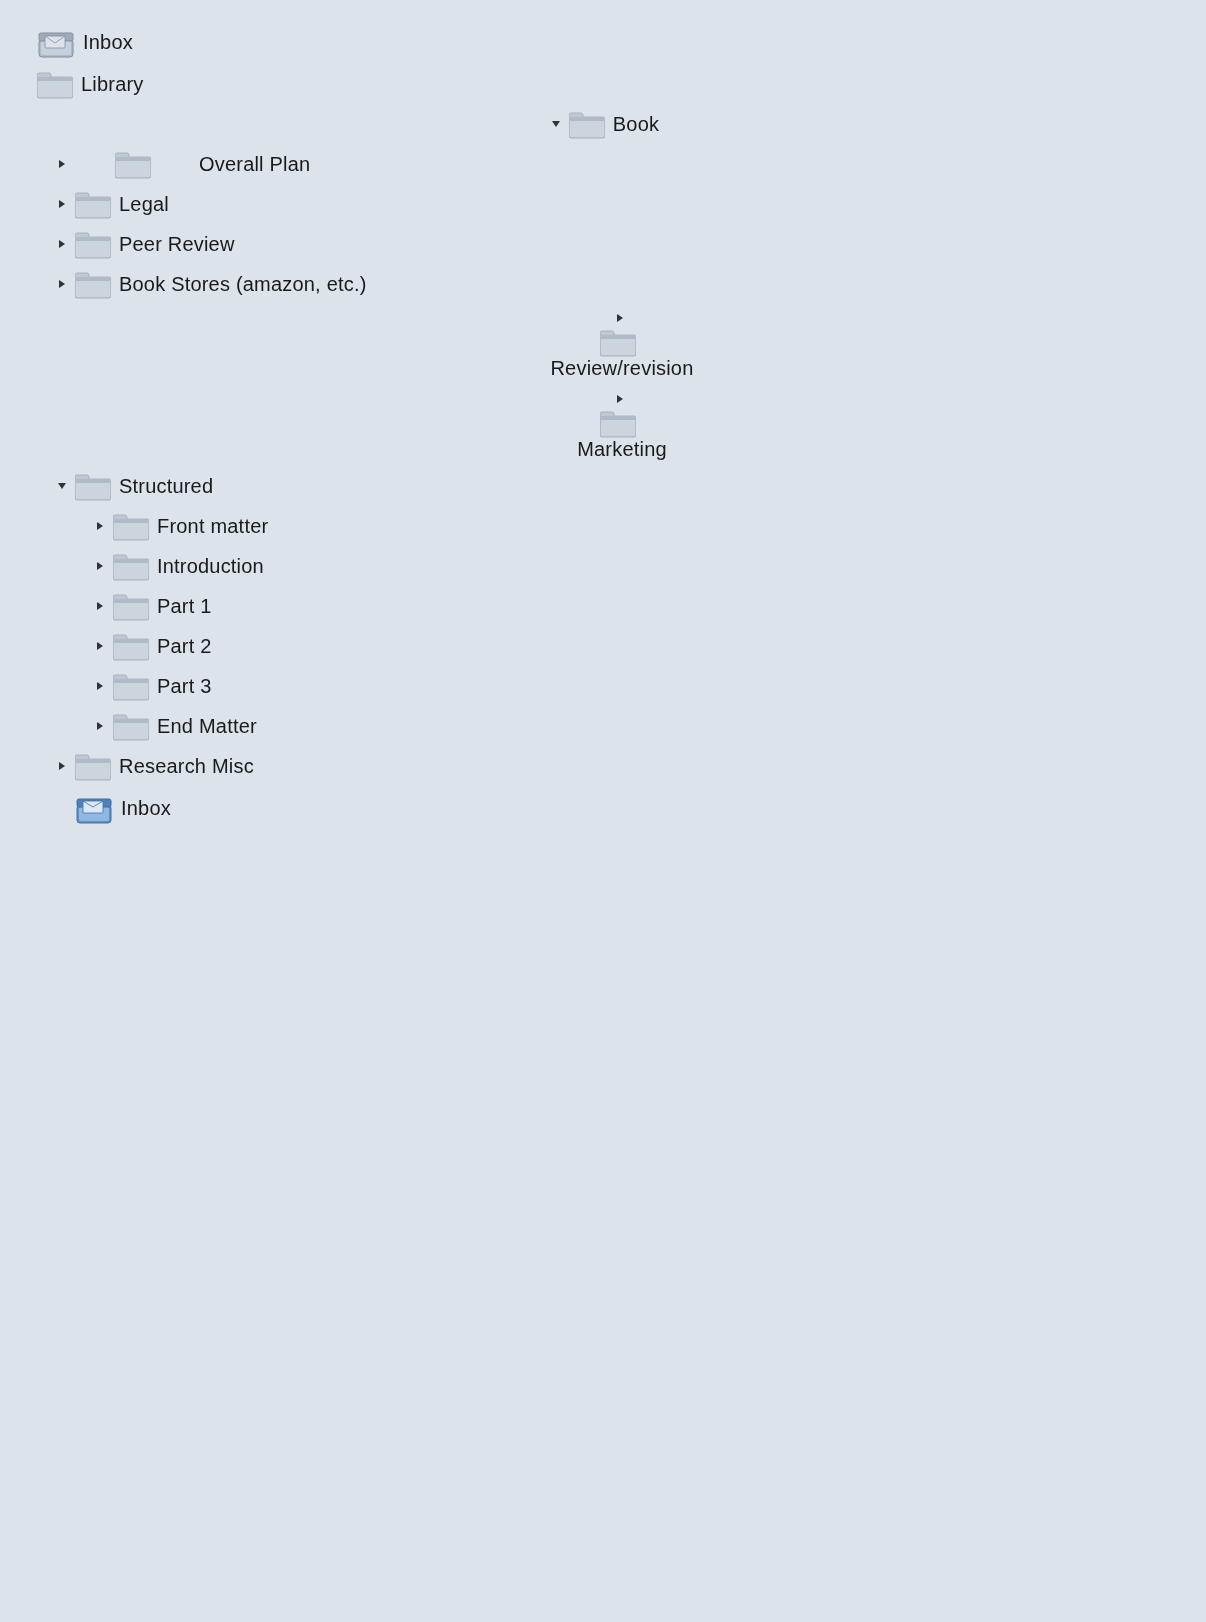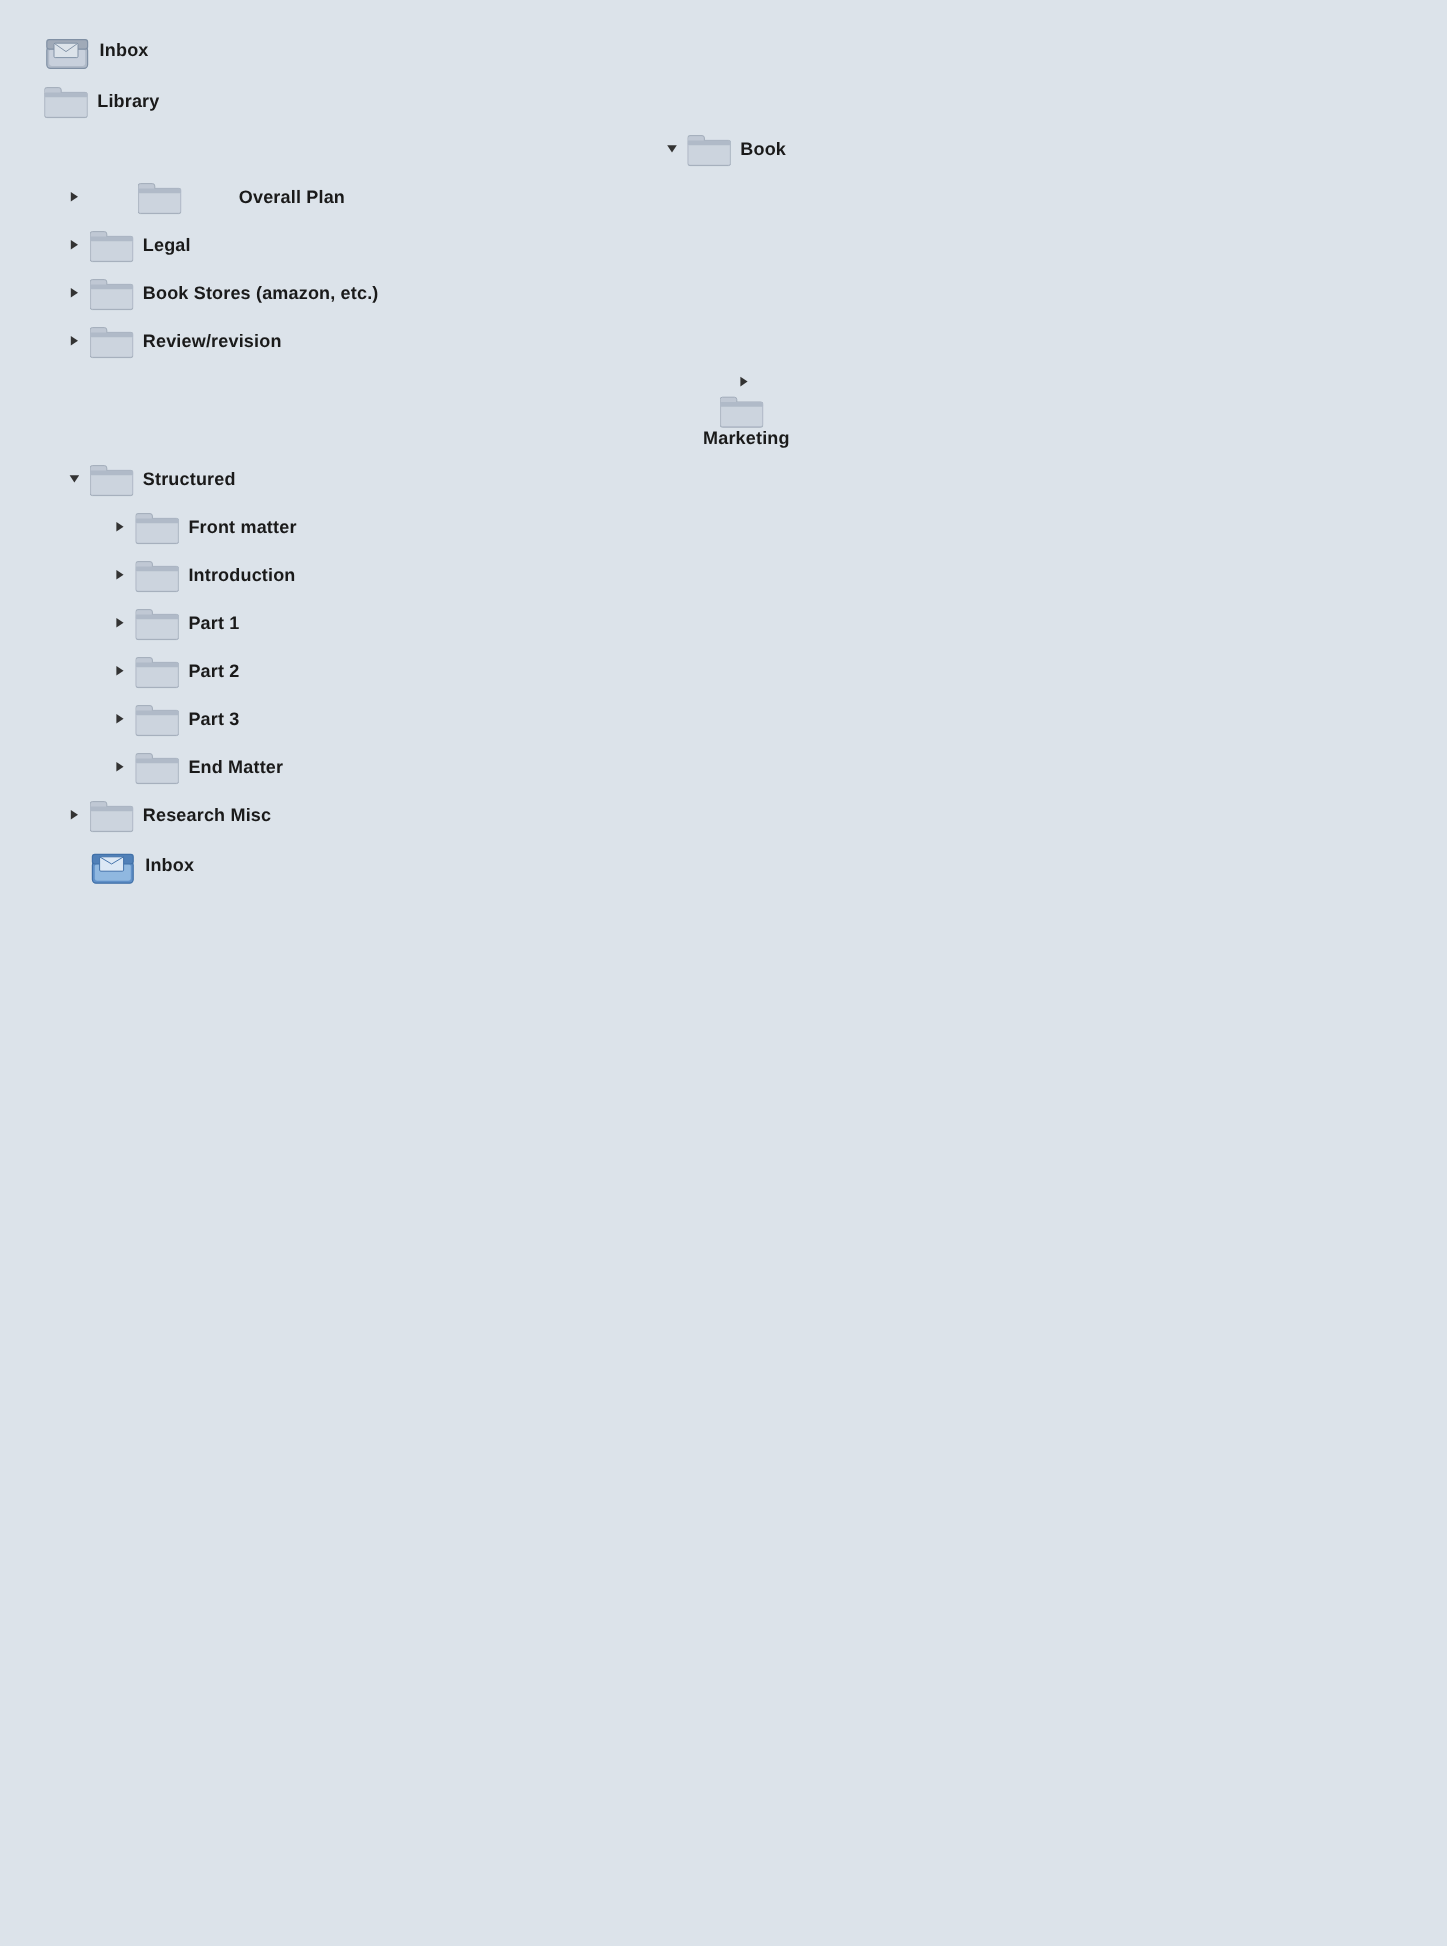--- a/index.html
+++ b/index.html
@@ -24,22 +24,22 @@
 
     .tree-item {
       display: flex;
       align-items: center;
       padding: 5px 0;
       cursor: pointer;
       white-space: nowrap;
     }
 
     .tree-item-label {
-      font-weight: bold;
-      font-size: 15px;
+      font-weight: normal;
+      font-size: 20px;
       color: #1a1a1a;
       letter-spacing: 0.01em;
     }
 
     .disclosure-btn {
       display: inline-flex;
       align-items: center;
       justify-content: center;
       width: 18px;
       height: 18px;
@@ -186,23 +186,43 @@
 
     <rect x="0" y="8" width="36" height="21" rx="2" ry="2" fill="#c0c8d4" stroke="#a0aab8" stroke-width="0.8"></rect>
 
     <rect x="0" y="4" width="14" height="6" rx="2" ry="2" fill="#c0c8d4" stroke="#a0aab8" stroke-width="0.8"></rect>
 
     <rect x="1" y="11" width="34" height="17" rx="1" ry="1" fill="#ccd4de" stroke="none"></rect>
 
     <rect x="0" y="8" width="36" height="4" rx="1" ry="1" fill="#b0bac8" stroke="none"></rect>
   </svg>
       </span>
+    <span class="tree-item-label">Peer Review</span>
+  </div>
+    <div class="tree-item" style="margin-left: 38px;">
+    <span class="disclosure-btn">
+      <svg viewBox="0 0 10 10" xmlns="http://www.w3.org/2000/svg">
+        <polygon points="2,1 8,5 2,9" fill="#333"></polygon>
+      </svg>
+    </span>
+    <span class="folder-icon">
+        <svg class="folder-svg" viewBox="0 0 36 30" xmlns="http://www.w3.org/2000/svg">
+
+    <rect x="0" y="8" width="36" height="21" rx="2" ry="2" fill="#c0c8d4" stroke="#a0aab8" stroke-width="0.8"></rect>
+
+    <rect x="0" y="4" width="14" height="6" rx="2" ry="2" fill="#c0c8d4" stroke="#a0aab8" stroke-width="0.8"></rect>
+
+    <rect x="1" y="11" width="34" height="17" rx="1" ry="1" fill="#ccd4de" stroke="none"></rect>
+
+    <rect x="0" y="8" width="36" height="4" rx="1" ry="1" fill="#b0bac8" stroke="none"></rect>
+  </svg>
+      </span>
     <span class="tree-item-label">Book Stores (amazon, etc.)</span>
   </div>
-    <div class="tree-item" style="margin-left: 38px;">
+    <div class="tree-item" style="margin-left: 38px; flex-direction: column;">
     <span class="disclosure-btn">
       <svg viewBox="0 0 10 10" xmlns="http://www.w3.org/2000/svg">
         <polygon points="2,1 8,5 2,9" fill="#333"></polygon>
       </svg>
     </span>
     <span class="folder-icon">
         <svg class="folder-svg" viewBox="0 0 36 30" xmlns="http://www.w3.org/2000/svg">
 
     <rect x="0" y="8" width="36" height="21" rx="2" ry="2" fill="#c0c8d4" stroke="#a0aab8" stroke-width="0.8"></rect>
 

